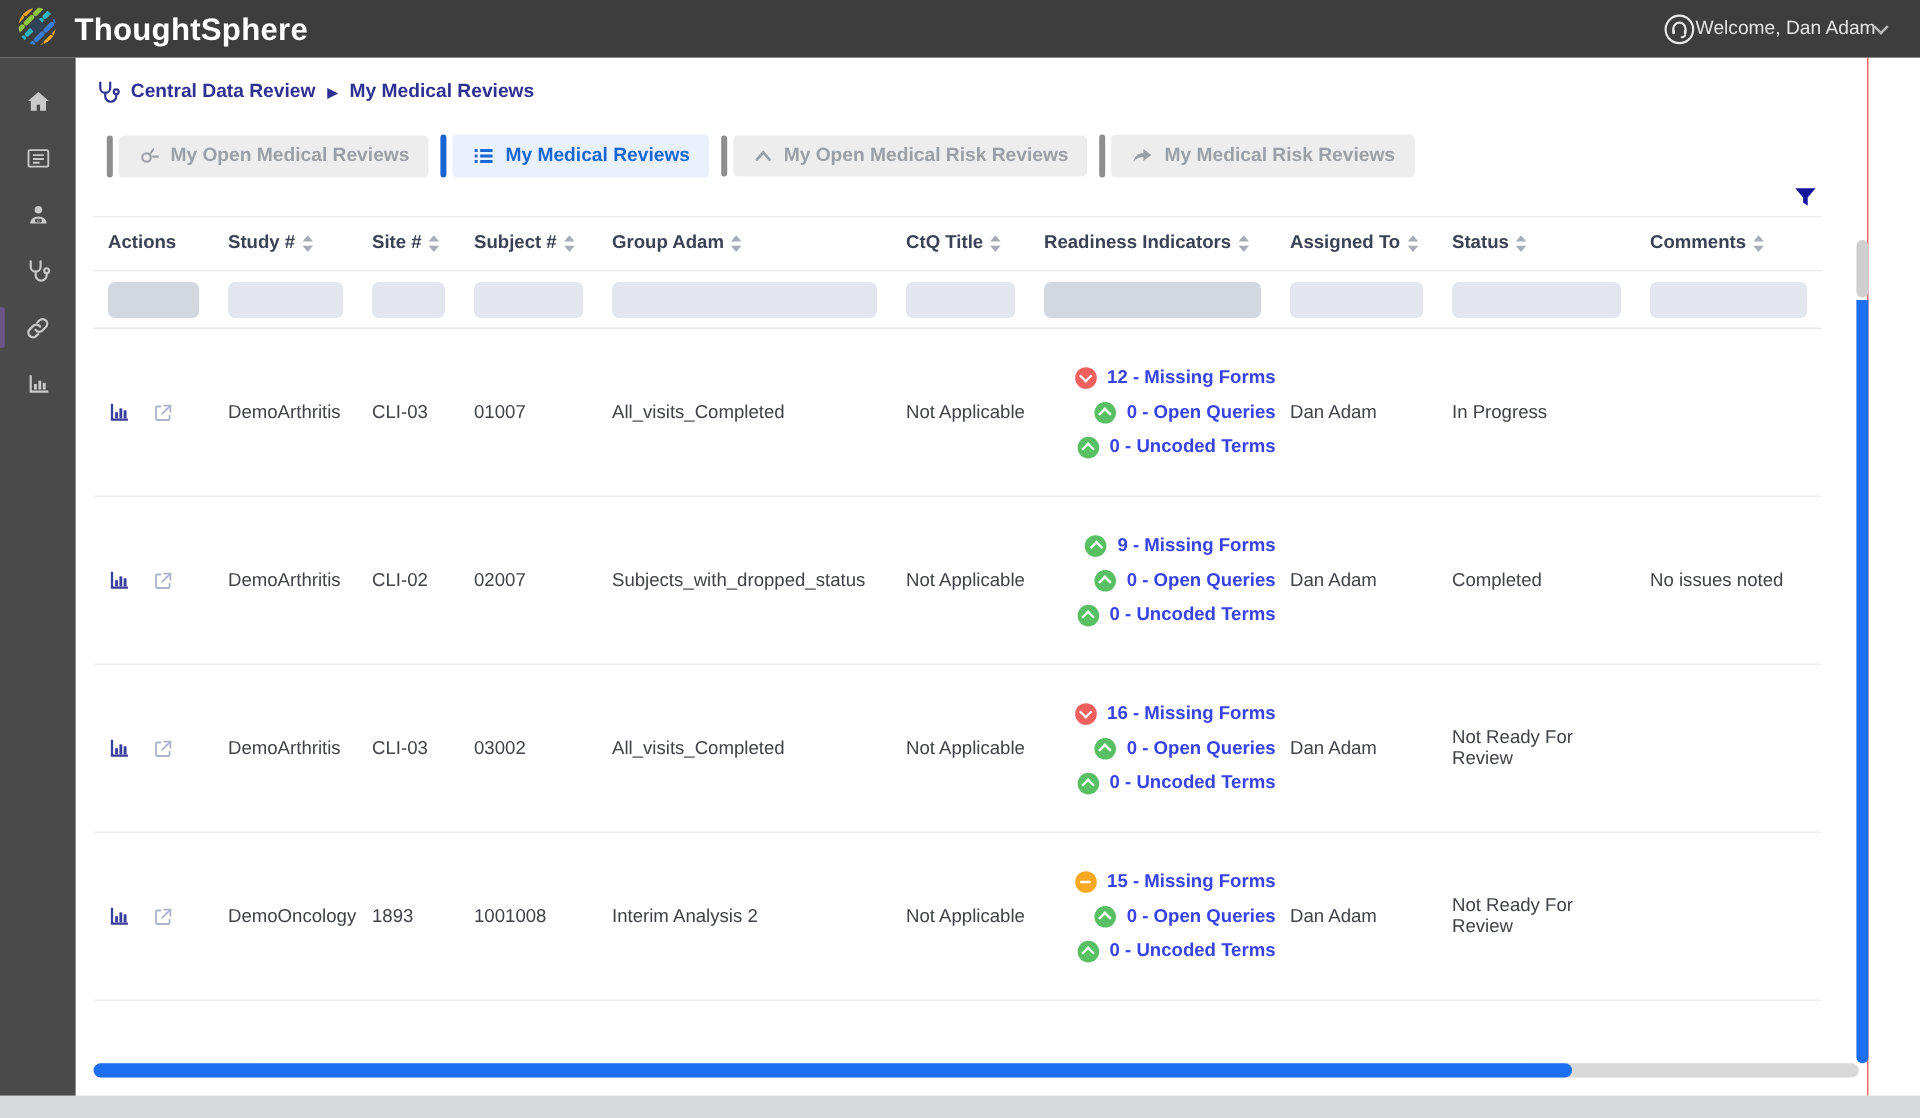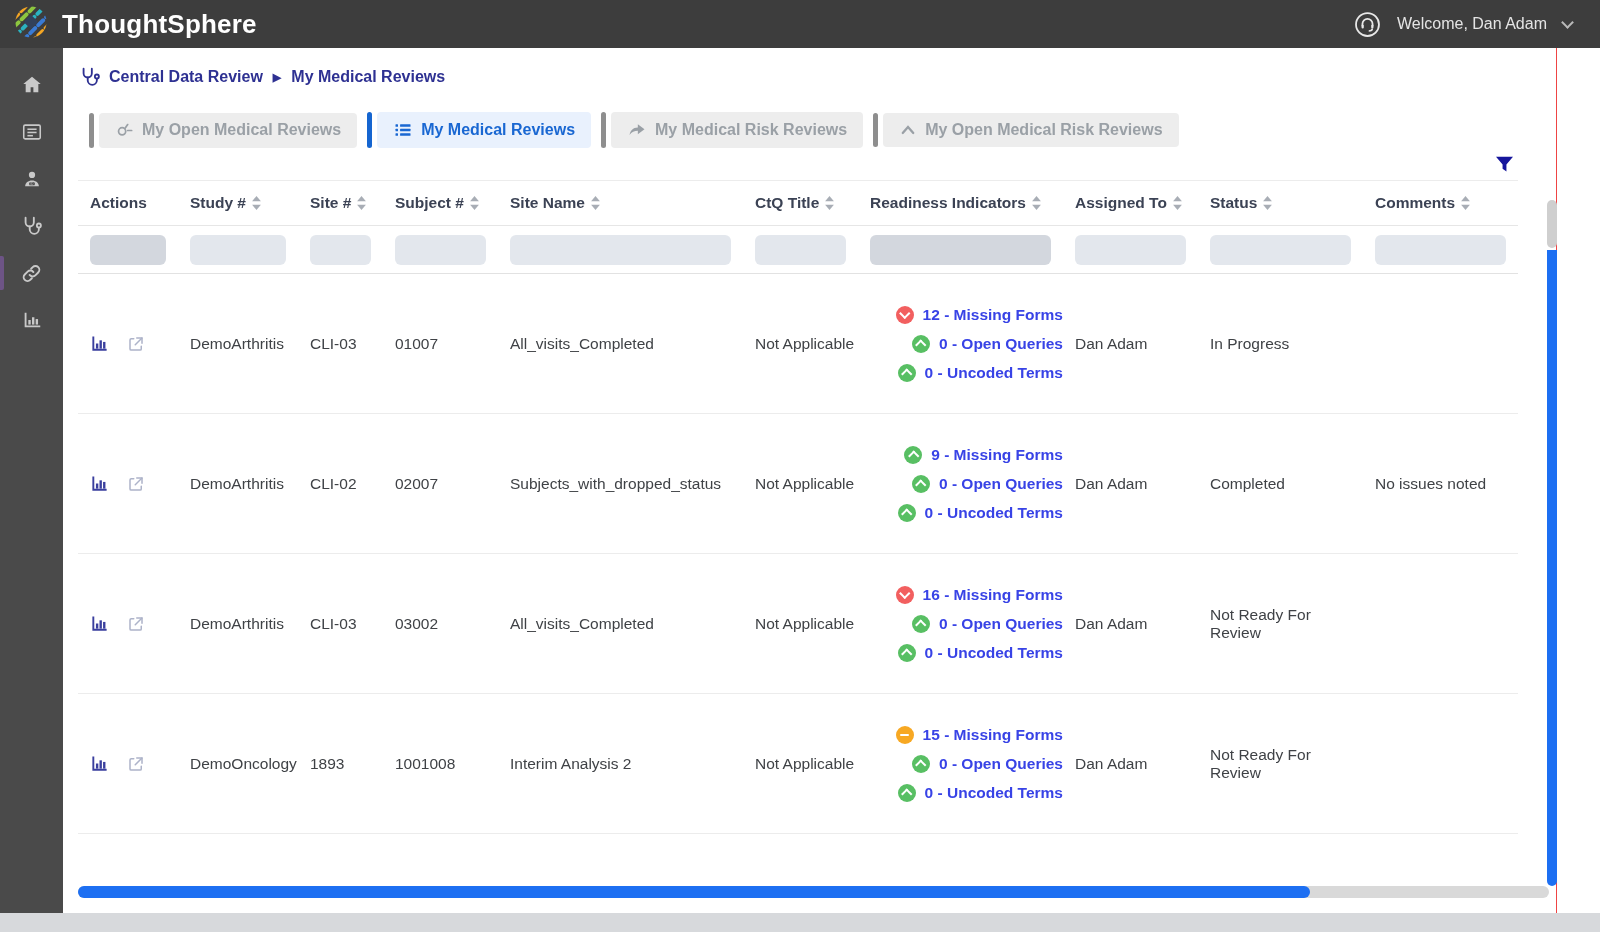--- a/index.html
+++ b/index.html
@@ -5,21 +5,21 @@
   * { margin:0; padding:0; box-sizing:border-box; }
   html,body { width:1600px; height:932px; overflow:hidden; background:#fff;
               font-family:"Liberation Sans", sans-serif; }
   .page { position:relative; width:1600px; height:660px; background:#fff; }
 
   
   .topbar { position:absolute; left:0; top:0; width:1600px; height:48px;
             background:#3d3d3d; display:flex; align-items:center; z-index:5; }
   .logo-wrap { display:flex; align-items:center; gap:12px; padding-left:12px; }
   .app-title { color:#fff; font-size:26px; font-weight:700; letter-spacing:.2px; }
-  .topbar-right { margin-left:auto; display:flex; align-items:center; gap:16px; padding-right:28px; }
+  .topbar-right { margin-left:auto; display:flex; align-items:center; padding-right:28px; }
   .welcome { color:#e4e4e4; font-size:16px; }
   .chev-down { width:9px; height:9px; border-right:2px solid #b9b9b9; border-bottom:2px solid #b9b9b9;
                transform:rotate(45deg); margin-top:-4px; }
 
   
   .sidebar { position:absolute; left:0; top:48px; width:63px; height:865px;
              background:#4a4a4a; display:flex; flex-direction:column; align-items:center;
              padding-top:18px; gap:9px; z-index:4; }
   .side-item { position:relative; width:63px; height:38px; display:flex; align-items:center;
                justify-content:center; color:#c9c9c9; cursor:pointer; }
@@ -227,36 +227,36 @@
                 <rect x="8.5" y="16" width="12.5" height="3" rx=".6"></rect>
               </svg>
             </span>
             <span>My Medical Reviews</span>
           </span>
         </div>
         <div class="tab">
           <span class="bar"></span>
           <span class="pill">
             <span style="display: flex;">
-              <svg width="20" height="20" viewBox="0 0 24 24" fill="#9aa0a6">
-                <path d="M13 5v4C7 9 4 13 3 18c2.5-3.5 6-5 10-5v4l8-6z"></path>
-              </svg>
-            </span>
-            <span>My Medical Risk Reviews</span>
+              <svg width="18" height="18" viewBox="0 0 24 24" fill="none" stroke="#9aa0a6" stroke-width="3" stroke-linecap="round">
+                <polyline points="5,16 12,8 19,16"></polyline>
+              </svg>
+            </span>
+            <span>My Open Medical Risk Reviews</span>
           </span>
         </div>
         <div class="tab">
           <span class="bar"></span>
           <span class="pill">
             <span style="display: flex;">
-              <svg width="18" height="18" viewBox="0 0 24 24" fill="none" stroke="#9aa0a6" stroke-width="3" stroke-linecap="round">
-                <polyline points="5,16 12,8 19,16"></polyline>
-              </svg>
-            </span>
-            <span>My Open Medical Risk Reviews</span>
+              <svg width="20" height="20" viewBox="0 0 24 24" fill="#9aa0a6">
+                <path d="M13 5v4C7 9 4 13 3 18c2.5-3.5 6-5 10-5v4l8-6z"></path>
+              </svg>
+            </span>
+            <span>My Medical Risk Reviews</span>
           </span>
         </div>
       </div>
 
     <div class="funnel-row">
       <span id="funnel-slot" style="cursor:pointer;display:flex;">
           <svg width="19" height="17" viewBox="0 0 24 22" fill="#16169c">
             <path d="M1 1h22l-8.5 10v9l-5-3.5V11z"></path>
           </svg>
         </span>
@@ -288,21 +288,21 @@
           <div class="th">
             <span>Subject #</span>
             <span style="display: flex;">
               <svg width="9" height="14" viewBox="0 0 10 16" fill="#a8adb5">
                 <polygon points="5,0 10,6 0,6"></polygon>
                 <polygon points="5,16 10,10 0,10"></polygon>
               </svg>
             </span>
           </div>
           <div class="th">
-            <span>Site Name</span>
+            <span>Group Adam</span>
             <span style="display: flex;">
               <svg width="9" height="14" viewBox="0 0 10 16" fill="#a8adb5">
                 <polygon points="5,0 10,6 0,6"></polygon>
                 <polygon points="5,16 10,10 0,10"></polygon>
               </svg>
             </span>
           </div>
           <div class="th">
             <span>CtQ Title</span>
             <span style="display: flex;">

